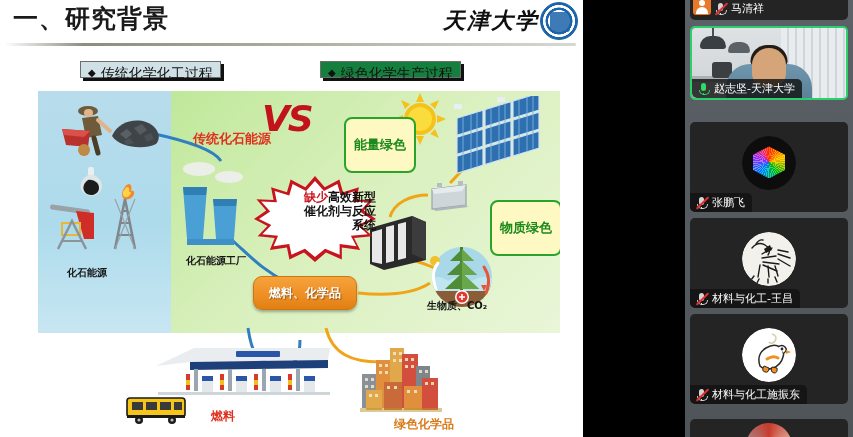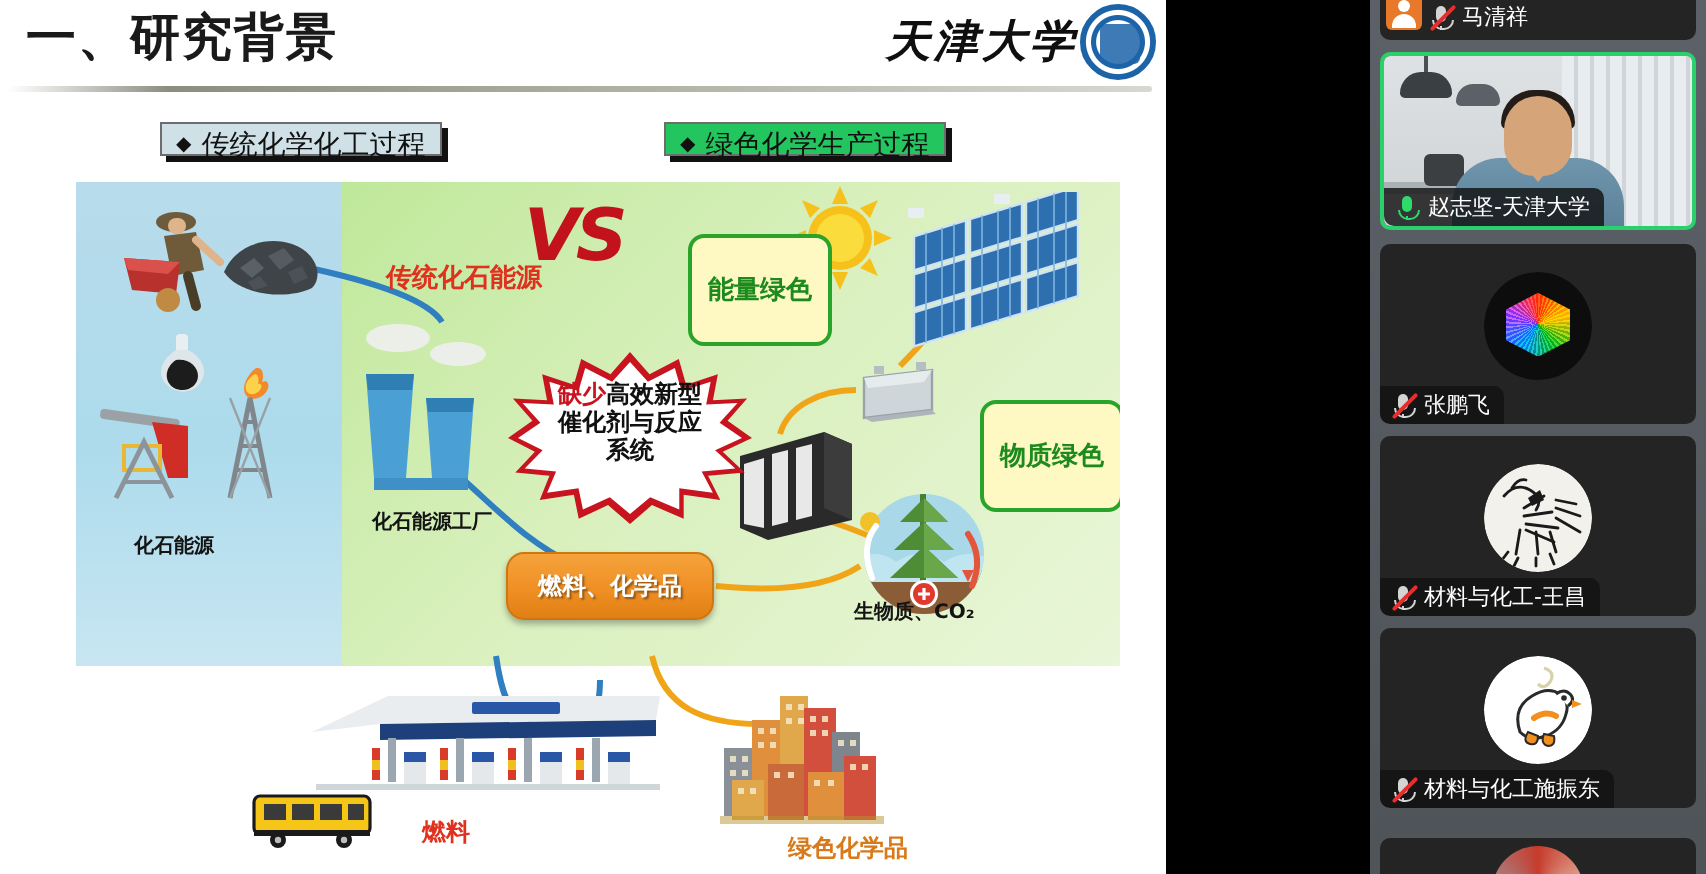--- a/index.html
+++ b/index.html
@@ -40,21 +40,21 @@
 
   
   .hdr-box{
     position:absolute;height:17px;line-height:21px;
     font-size:14px;color:#111;border:1px solid #6d6d6d;
     box-shadow:3px 3px 0 #111;
     padding:0 7px;white-space:nowrap;box-sizing:border-box;
     font-family:"DejaVu Sans","Liberation Sans",sans-serif;
   }
   #hdr-trad{left:80px;top:61px;background:#cfe0e6;}
-  #hdr-green{left:332px;top:61px;background:#22c55e;}
+  #hdr-green{left:320px;top:61px;background:#15803d;}
   .hdr-box .dia{color:#111;font-size:10px;margin-right:5px;vertical-align:2px;}
 
   
   #panel{position:absolute;left:26px;top:91px;width:522px;height:242px;overflow:hidden;margin-left:12px;}
   #panel .bg-blue{position:absolute;left:0;top:0;width:133px;height:100%;
     background:linear-gradient(180deg,#b8dceb 0%,#addbec 55%,#c8e6f2 100%);}
   #panel .bg-green{position:absolute;left:133px;top:0;width:389px;height:100%;
     background:linear-gradient(135deg,#bfe89a 0%,#d9f0bd 45%,#e9f6d8 100%);}
 
   .vs{position:absolute;left:224px;top:7px;font-size:36px;font-weight:900;color:#c2121b;
@@ -79,21 +79,21 @@
   #burst{position:absolute;left:216px;top:85px;width:122px;height:86px;}
   #burst .star{position:absolute;inset:0;background:#ffffff;
     clip-path:polygon(50% 0%,58% 13%,70% 4%,73% 19%,86% 13%,84% 28%,98% 27%,90% 40%,100% 50%,
       88% 58%,97% 70%,82% 72%,87% 86%,72% 83%,72% 97%,59% 89%,50% 100%,41% 89%,29% 97%,27% 83%,
       13% 86%,17% 72%,3% 70%,11% 58%,0% 50%,10% 40%,2% 27%,16% 28%,14% 13%,27% 19%,30% 4%,42% 13%);
     background:#c8141f;}
   #burst .star-in{position:absolute;left:5px;top:5px;right:5px;bottom:5px;background:#ffffff;
     clip-path:polygon(50% 0%,58% 13%,70% 4%,73% 19%,86% 13%,84% 28%,98% 27%,90% 40%,100% 50%,
       88% 58%,97% 70%,82% 72%,87% 86%,72% 83%,72% 97%,59% 89%,50% 100%,41% 89%,29% 97%,27% 83%,
       13% 86%,17% 72%,3% 70%,11% 58%,0% 50%,10% 40%,2% 27%,16% 28%,14% 13%,27% 19%,30% 4%,42% 13%);}
-  #burst .btxt{position:absolute;left:0;right:0;top:14px;text-align:center;line-height:14px;
+  #burst .btxt{position:absolute;left:0;right:0;top:14px;text-align:right;line-height:14px;
       font-size:12px;font-weight:700;color:#111;font-family:"DejaVu Sans",sans-serif;}
   #burst .btxt .r{color:#c8141f;}
 
   
   #orange-btn{position:absolute;left:215px;top:185px;width:104px;height:34px;border-radius:9px;
      background:linear-gradient(180deg,#f5a33c 0%,#ef8f24 55%,#e07f14 100%);
      border:1px solid #d0760f;box-shadow:0 2px 3px rgba(0,0,0,.3);
      color:#fff;font-size:12px;font-weight:700;display:flex;align-items:center;justify-content:center;
      text-shadow:1px 1px 1px rgba(0,0,0,.4);font-family:"DejaVu Sans",sans-serif;box-sizing:border-box;}
 
@@ -477,21 +477,21 @@
         <span class="mic">
           <span class="body"></span>
             <span class="arc"></span>
             <span class="stem"></span>
             <span class="slash"></span>
         </span>
         <span class="nm">马清祥</span>
       </div>
     </div>
 
-    <div class="tile active" style="top:26px;height:89px;">
+    <div class="tile active" style="top:26px;height:74px;">
       <div class="cam">
         <div class="wallR"></div>
           <div class="lamp1"></div>
           <div class="lamp2"></div>
         <div class="desk"></div>
           <div class="chair"></div>
         <div class="torso"></div>
           <div class="collar"></div>
         <div class="hair"></div>
           <div class="head"></div>

